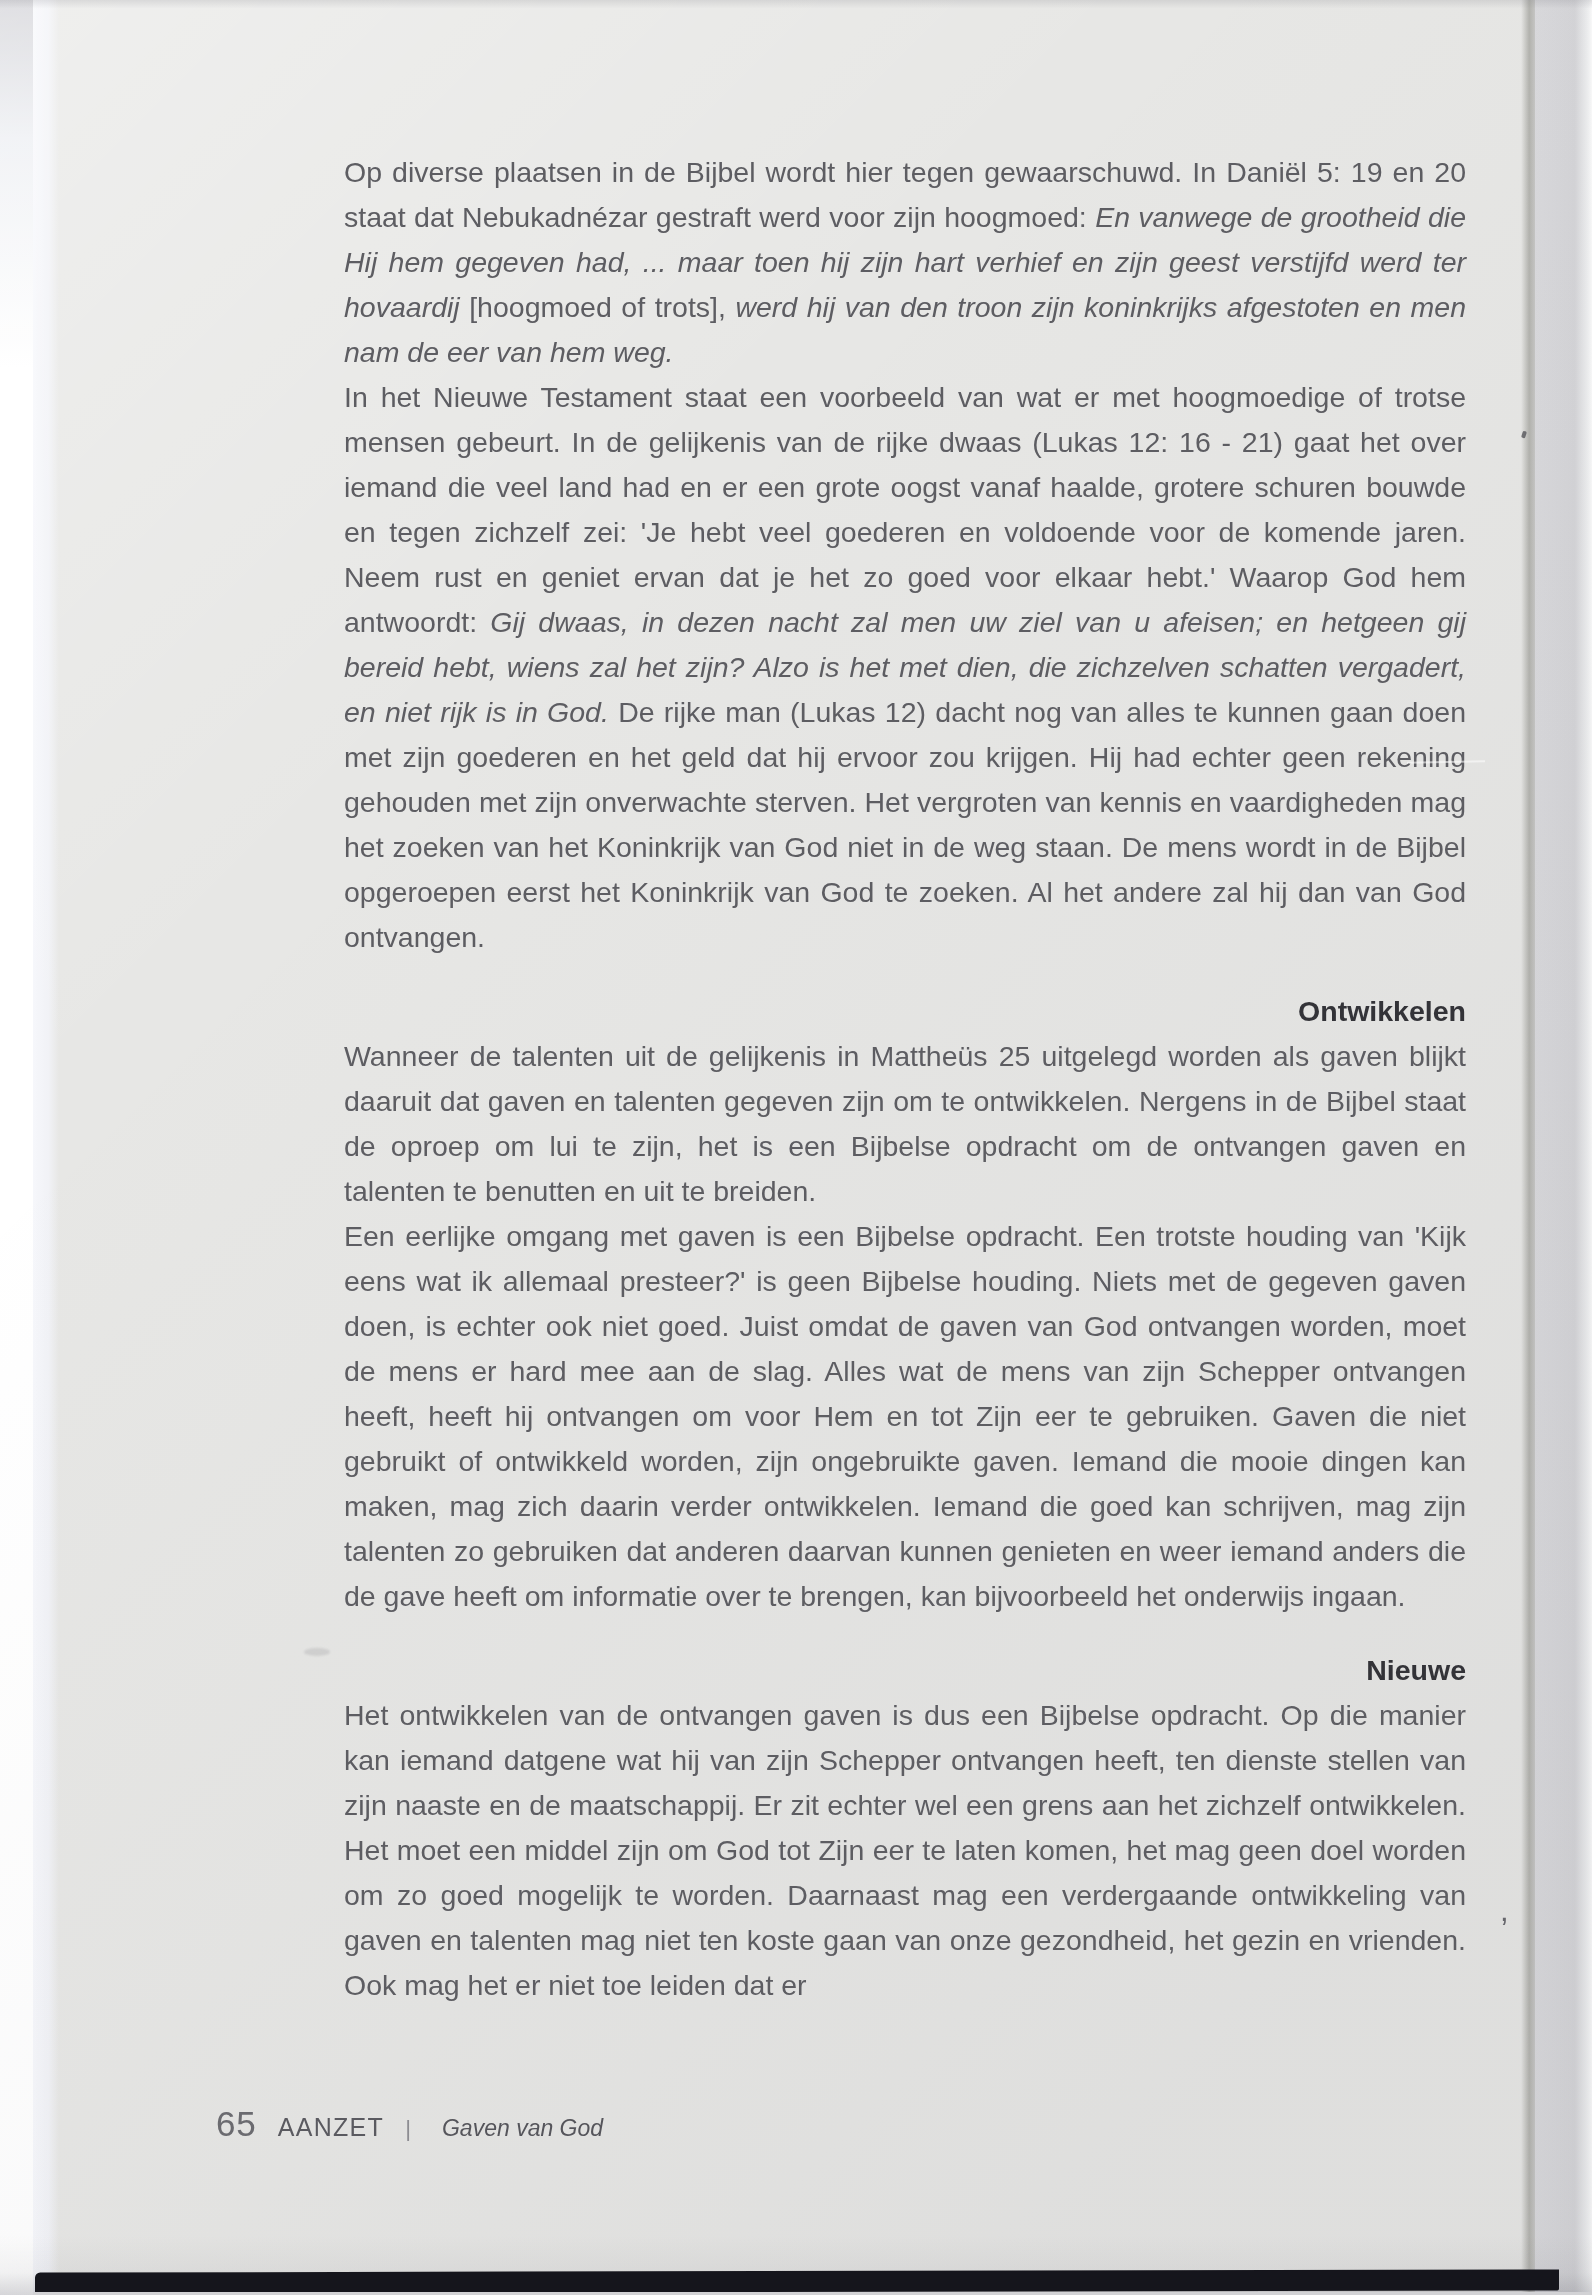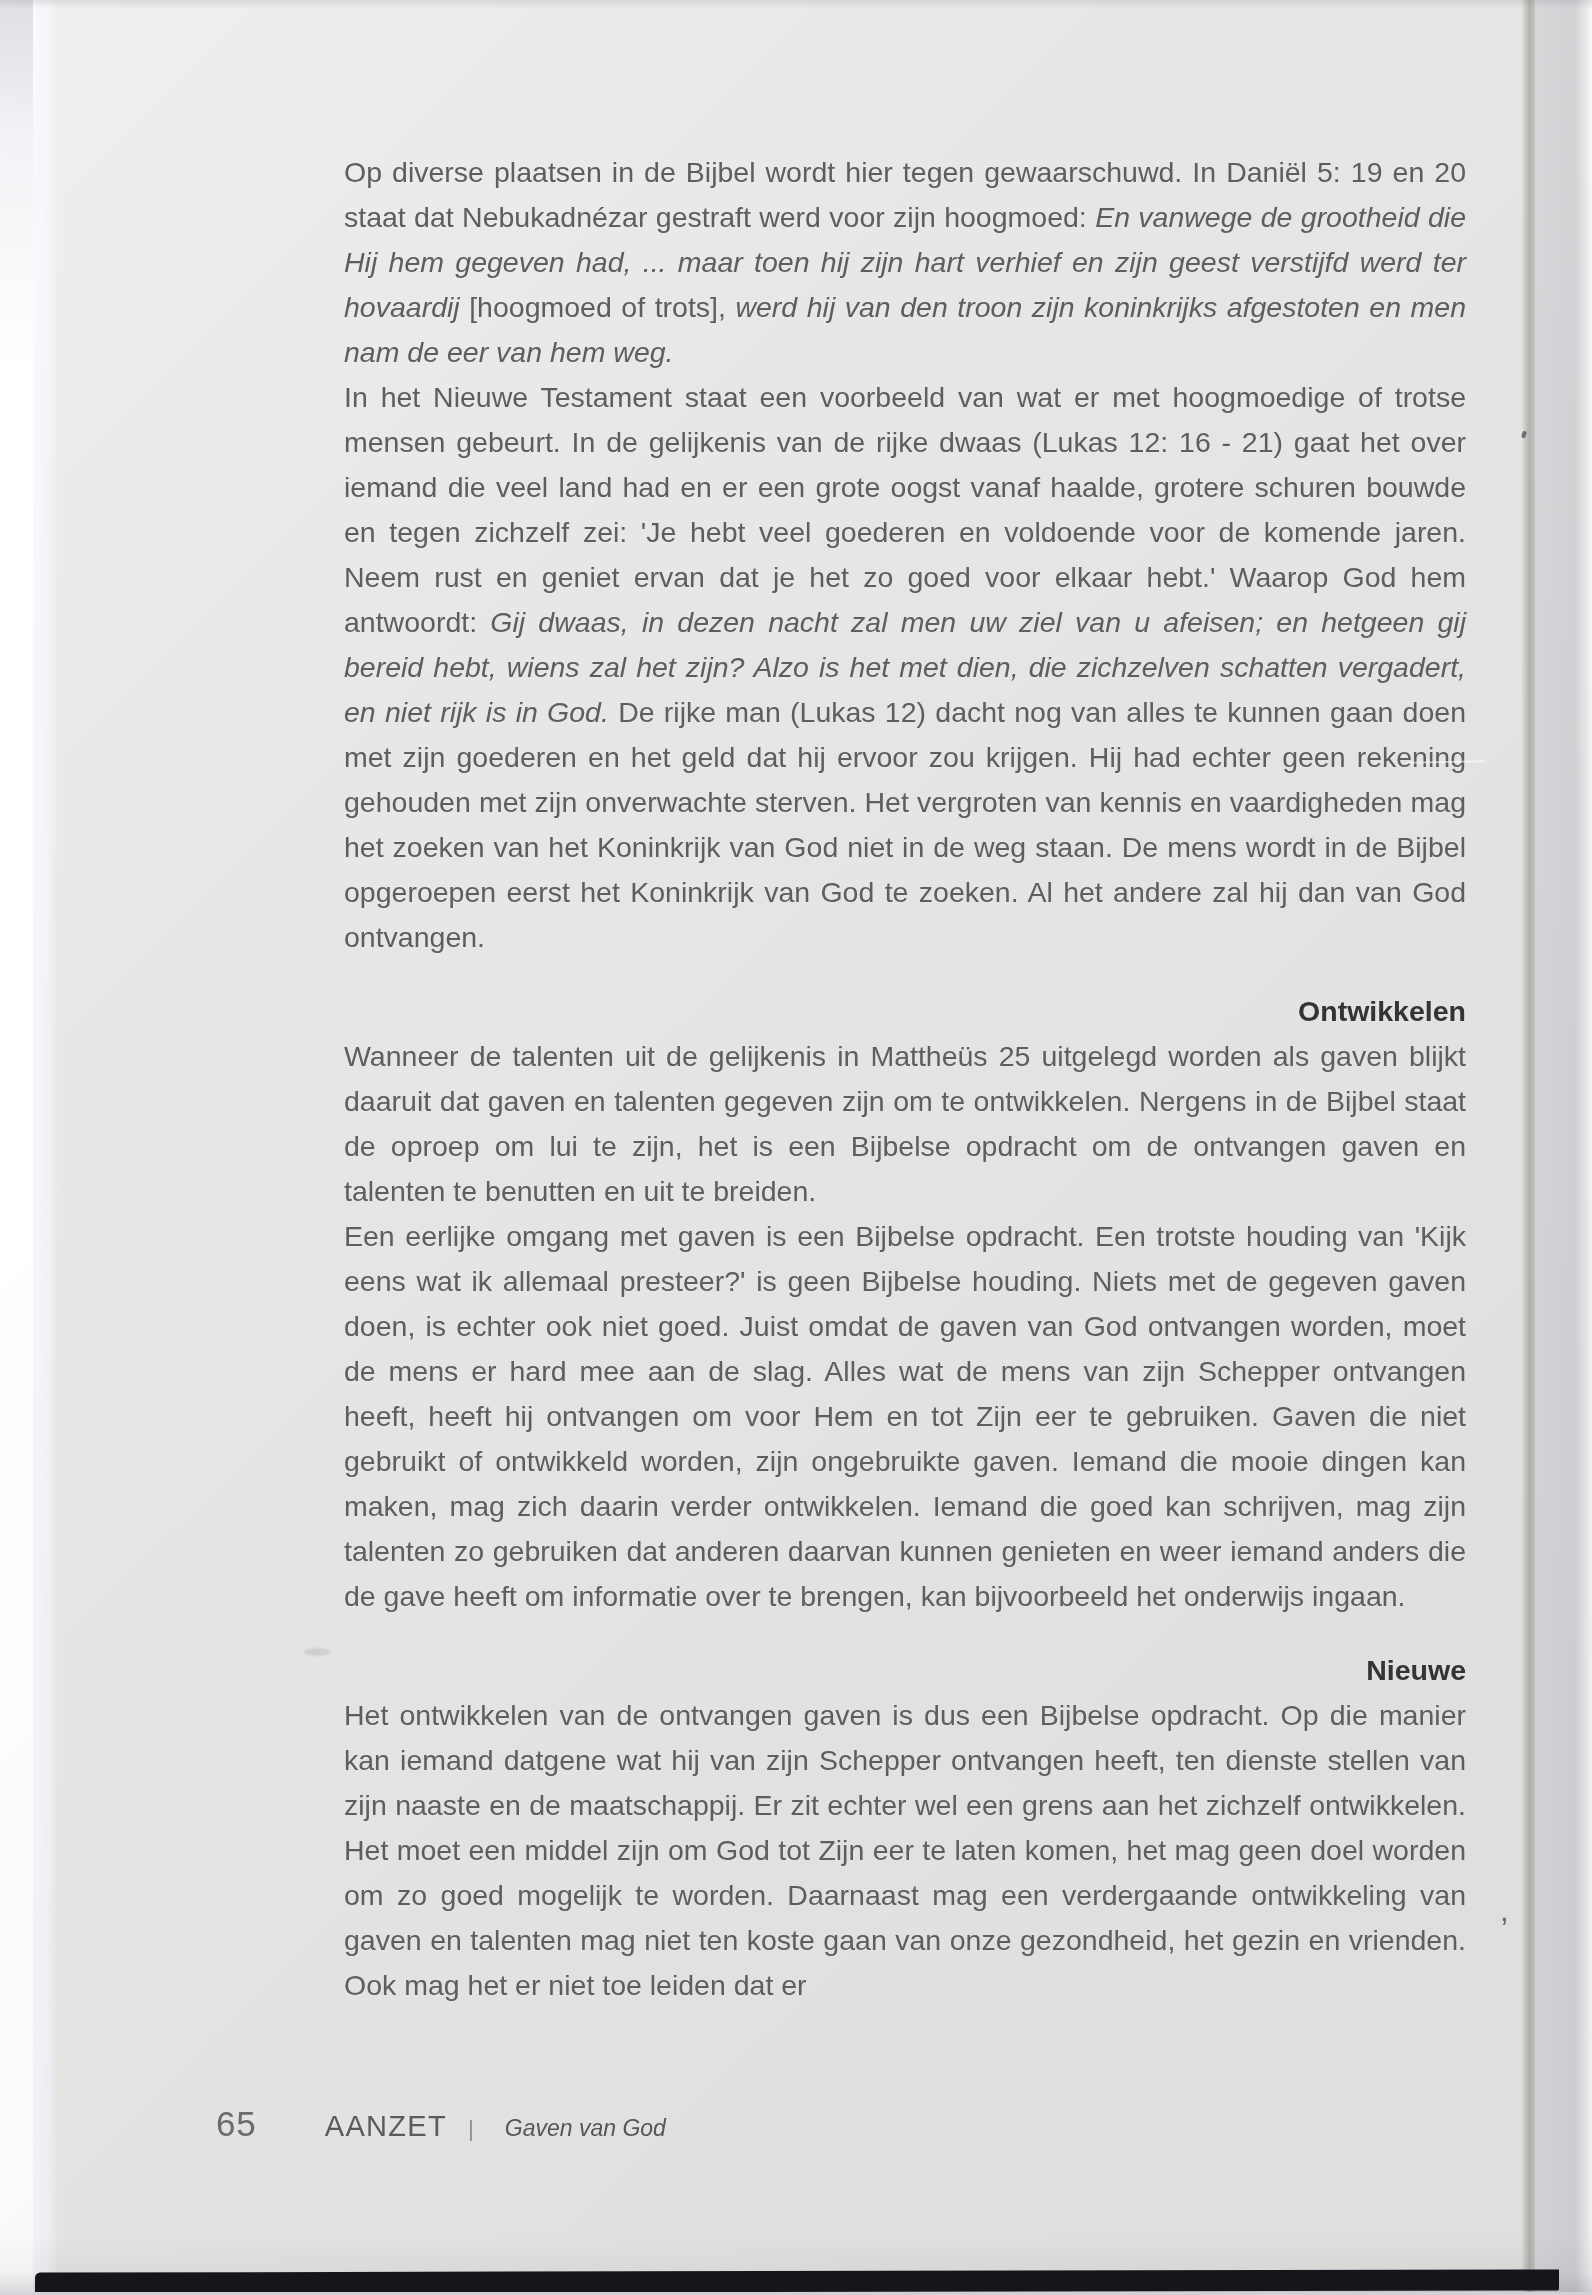--- a/index.html
+++ b/index.html
@@ -65,21 +65,21 @@
     font-weight: bold; color: var(--heading_ink, #333338);
     text-align: right;
   }
   
   .footer {
     position: absolute; left: 216px; top: 2104px; height: 45px;
     display: flex; align-items: baseline;
     color: var(--footer_ink, #5a5a60);
   }
   .page-number { font-size: 35px; color: var(--page_number_ink, #6b6b70); letter-spacing: 0.9px; }
-  .book-title  { margin-left: 68px; font-size: 29px; letter-spacing: 1.3px; }
+  .book-title  { margin-left: 21px; font-size: 25px; letter-spacing: 1.3px; }
   .footer-separator { margin-left: 21px; font-size: 22.4px; color: #8d8d92; font-weight: 300; }
   .chapter-title { margin-left: 31px; font-size: 23px; font-style: italic; color: #55555b; }
   
   .speck {
     position: absolute; left: 1522px; top: 431px; width: 3.5px; height: 7px;
     background: #55555a; border-radius: 1.7px; transform: rotate(18deg); opacity: .8;
   }
   .comma-mark {
     position: absolute; left: 1500px; top: 1895px;
     font-size: 31px; color: #66666c; line-height: 31px;

